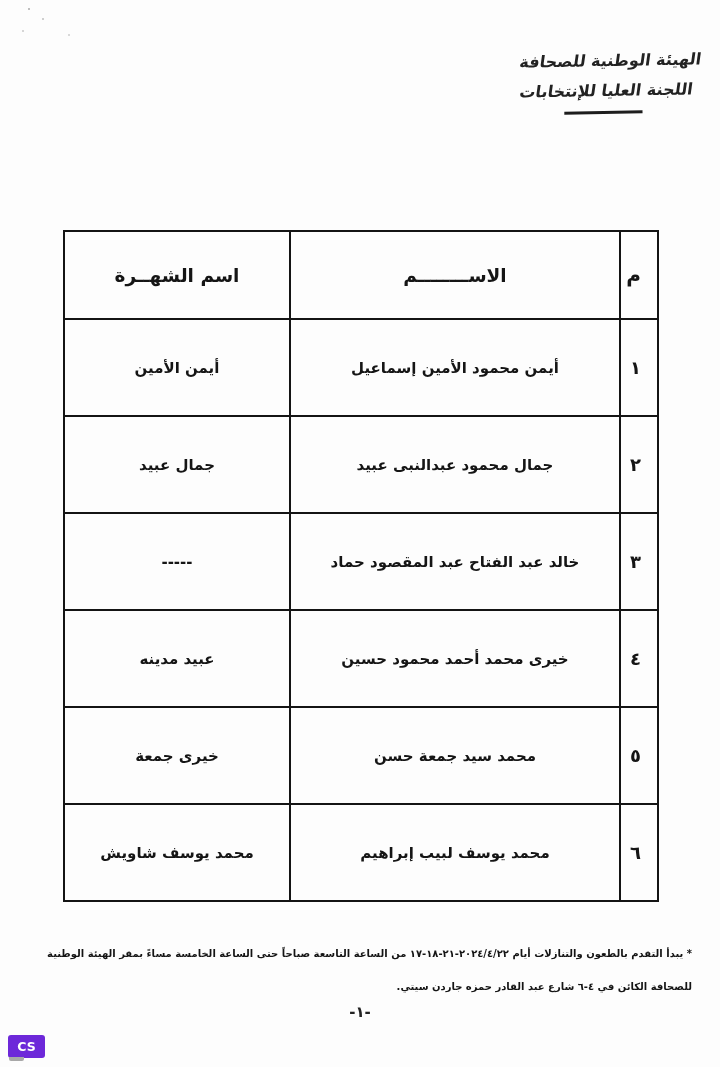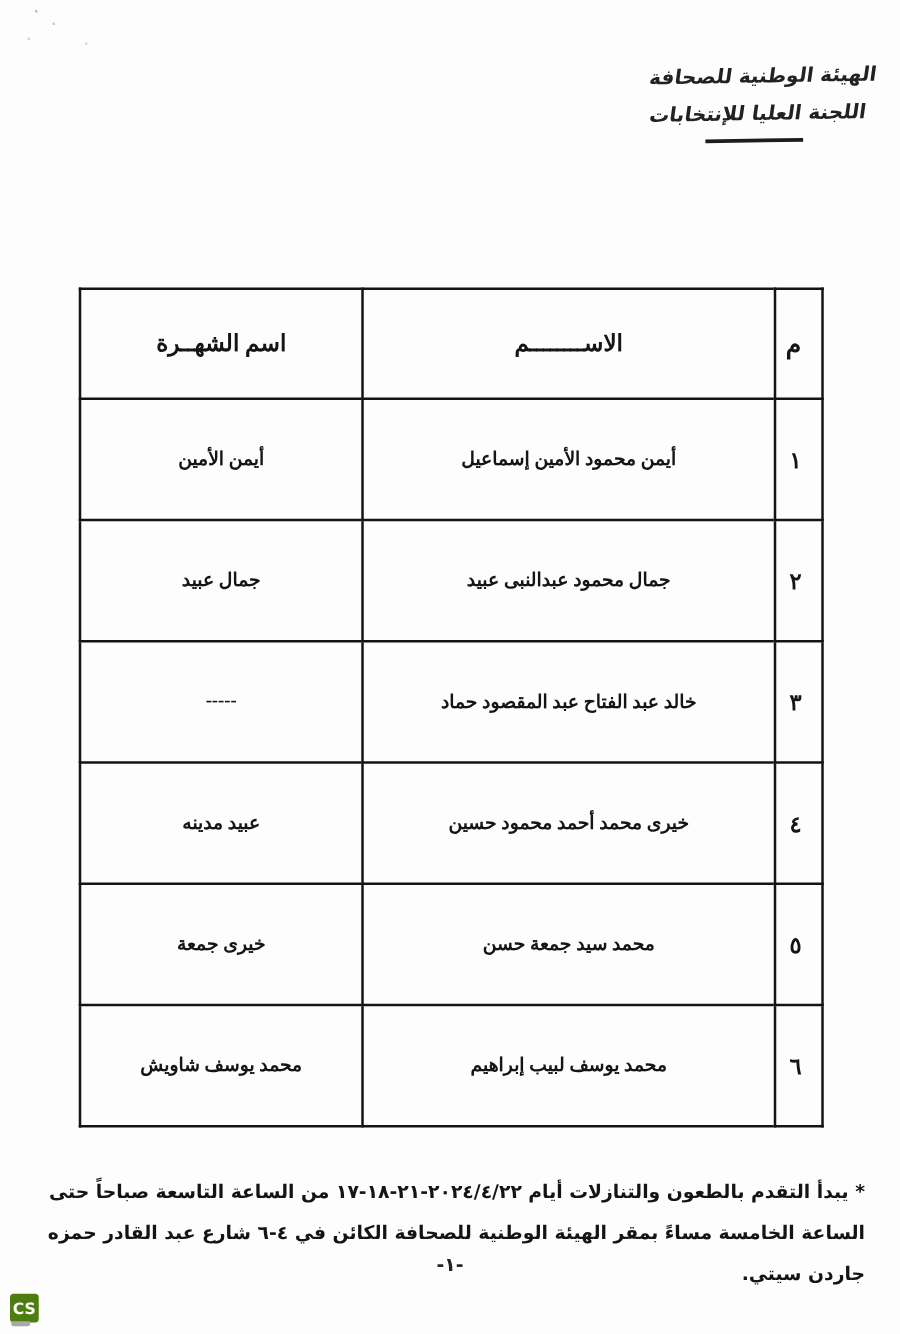--- a/index.html
+++ b/index.html
@@ -58,55 +58,54 @@
     border-collapse:collapse;
     direction:rtl;
     table-layout:fixed;
   }
   table.candidates td,table.candidates th{
     border:2.3px solid #141414;
     text-align:center;vertical-align:middle;
     font-weight:bold;color:#151515;
     padding:2px 20px;
     overflow:hidden;
-    font-family:Liberation Serif, serif;
   }
   col.c-num{width:38px;}
   col.c-name{width:330px;}
   col.c-alias{width:226px;}
   tr.hdr{height:88px;}
   tr.row{height:97px;}
   th.h-num{font-size:20px;}
   th.h-name,th.h-alias{font-size:18.5px;}
   td.cell-num{font-size:18px;}
   td.cell-name,td.cell-alias{font-size:15px;}
 
   
   .footnote{
     position:absolute;top:937px;right:28px;left:28px;
     direction:rtl;text-align:right;
-    font-weight:bold;font-size:15px;line-height:33px;color:#141414;
+    font-weight:bold;font-size:10px;line-height:33px;color:#141414;
   }
   .footnote .date{direction:ltr;unicode-bidi:isolate;}
 
   .page-number{
     position:absolute;top:1003px;left:0;width:100%;
     text-align:center;direction:rtl;
     font-weight:bold;font-size:15px;color:#222;
   }
 
   
   .watermark{
     position:absolute;left:8px;bottom:9px;
     display:flex;align-items:center;gap:9px;
     color:#c3c3c3;font-size:17px;
   }
   .cs-badge{
-    width:23px;height:23px;border-radius:3px;
-    background:#4d7c0f;color:#ffffff;
+    width:37px;height:23px;border-radius:3px;
+    background:#6d28d9;color:#ffffff;
     display:flex;align-items:center;justify-content:center;
     font-size:12.5px;font-weight:bold;
     position:relative;flex:0 0 auto;
   }
   .cs-badge::after{
     content:"";position:absolute;left:1px;bottom:-3px;
     width:15px;height:4px;background:#a8a8a8;
     border-radius:0 0 2px 2px;
   }
 </style>

